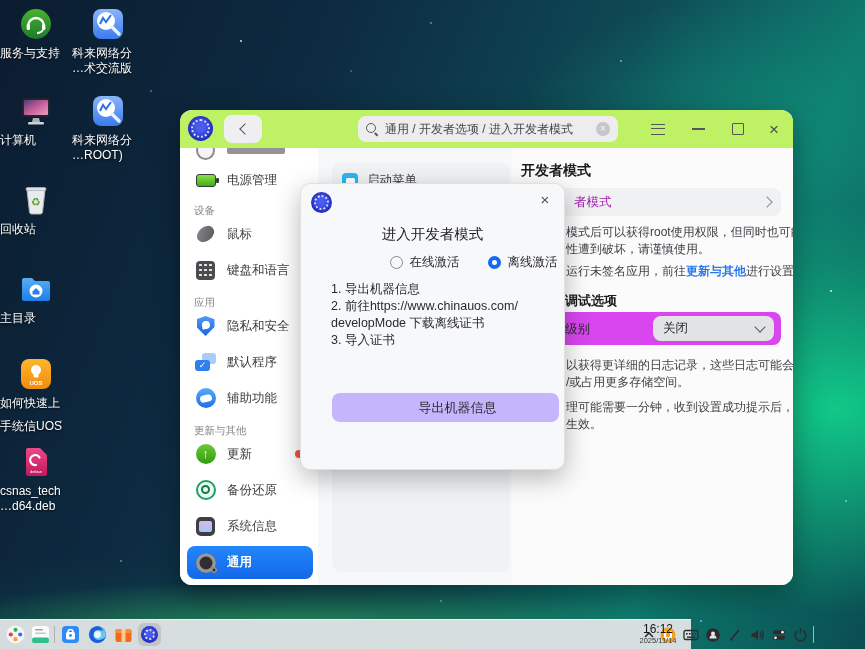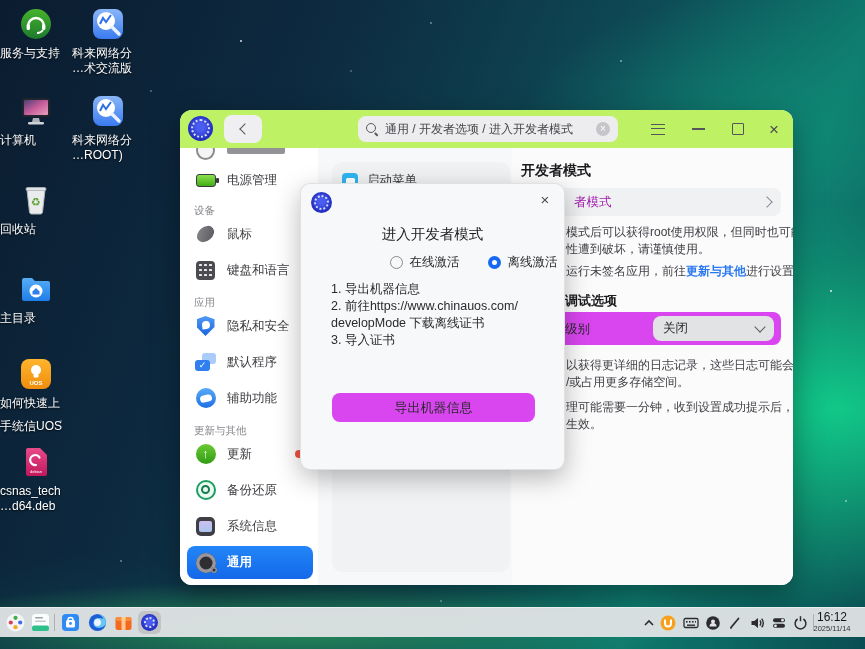--- a/index.html
+++ b/index.html
@@ -95,24 +95,24 @@
   .dlg-logo{left:10px;top:8px;width:21px;height:21px;}
   .dlg-close{position:absolute;right:8px;top:5px;width:22px;height:22px;text-align:center;font-size:15px;line-height:22px;color:#4c4c50;}
   .dlg-title{position:absolute;left:0;top:41px;width:100%;text-align:center;font-size:14.5px;font-weight:normal;color:#1c1c1f;}
   .dlg-radios{position:absolute;left:0;top:70px;width:100%;display:flex;justify-content:center;gap:28px;padding-left:41px;}
   .radio{display:flex;align-items:center;gap:7px;font-size:12.5px;color:#2a2a2e;}
   .rb{width:13px;height:13px;border-radius:50%;box-sizing:border-box;}
   .rb.off{border:1.5px solid #8a8a8f;background:#f7f8f9;}
   .rb.on{border:4px solid #1569f2;background:#fff;}
   .dlg-steps{position:absolute;left:30px;top:97px;font-size:12.5px;line-height:17px;color:#2a2a2e;}
   .dlg-btn{position:absolute;left:31px;width:203px;height:29px;border-radius:8px;font-size:13px;display:flex;align-items:center;justify-content:center;}
-  .btn-gray{top:209px;background:#d946ef;color:#2a2a2e;}
+  .btn-gray{top:209px;background:#c4b5fd;color:#2a2a2e;padding-left:24px;}
   .btn-blue{top:243px;background:#1f79f3;color:#fff;}
   
-  .taskbar{position:absolute;left:0;bottom:12px;width:865px;height:29px;background:rgba(226,228,230,.95);border-top:1px solid rgba(255,255,255,.5);z-index:60;margin-top:16px;}
+  .taskbar{position:absolute;left:0;bottom:0;width:691px;height:29px;background:rgba(226,228,230,.95);border-top:1px solid rgba(255,255,255,.5);z-index:60;margin-top:16px;}
   .tb-item{position:absolute;top:3px;width:23px;height:23px;display:flex;align-items:center;justify-content:center;}
   .tb-sep{position:absolute;top:6px;width:1px;height:17px;background:#aeb0b2;}
   .active-bg{background:#c2c4c6;border-radius:6px;}
   .tb-clock{position:absolute;right:4px;top:2px;width:58px;text-align:center;}
   .tb-time{font-size:12px;color:#151517;line-height:14px;}
   .tb-date{font-size:7.5px;color:#333;line-height:9px;}
 </style>
 </head>
 <body>
 

